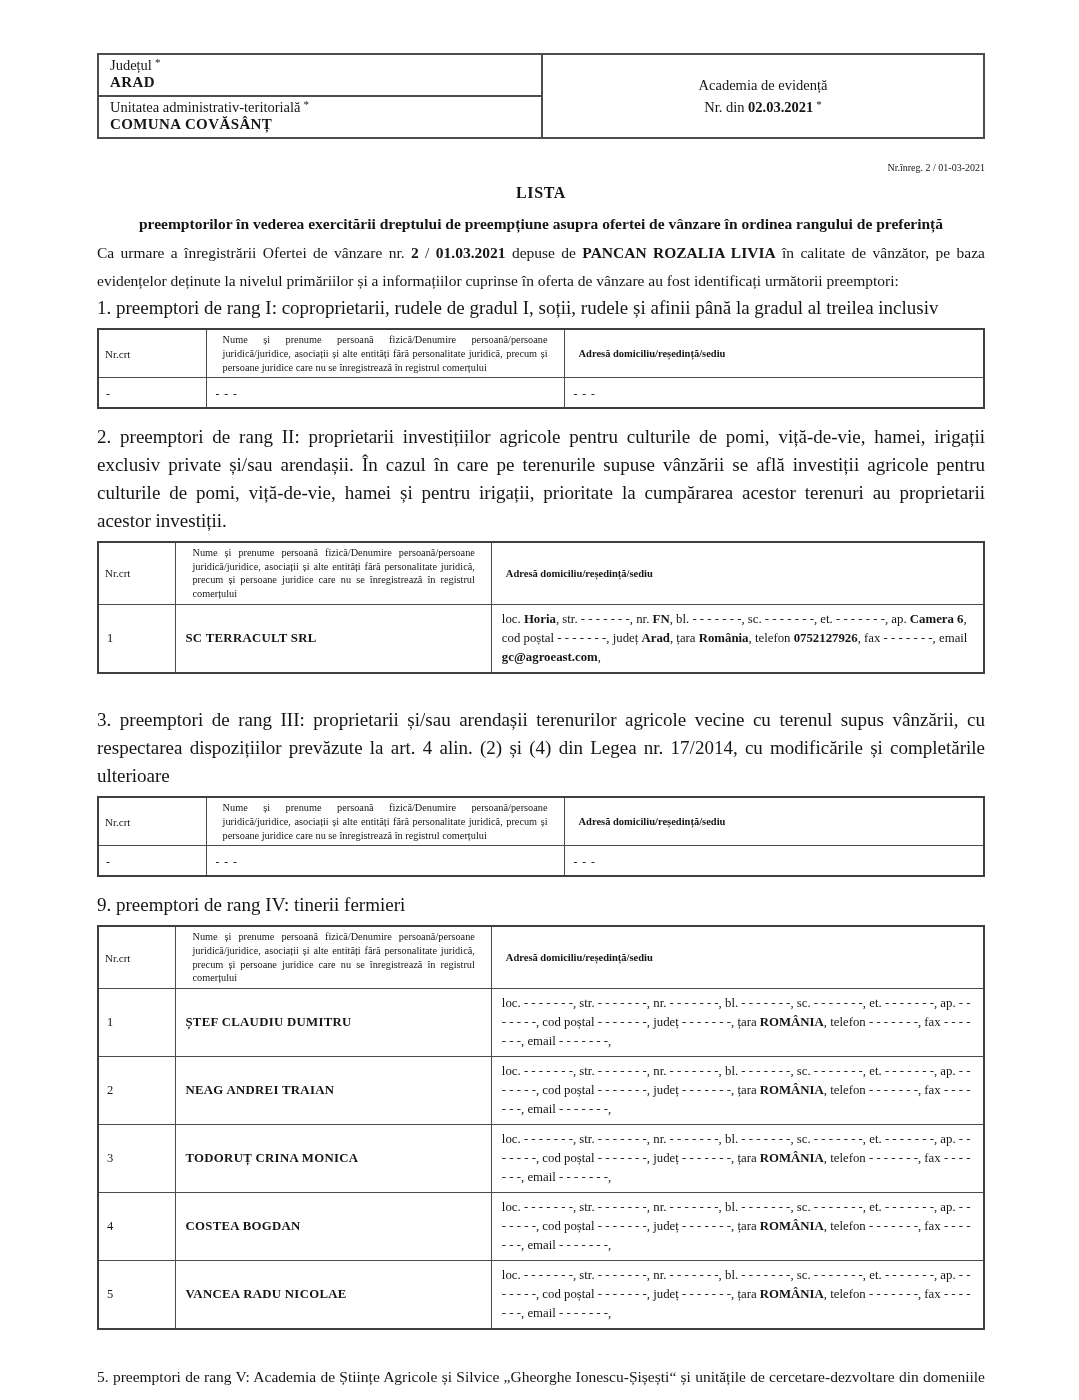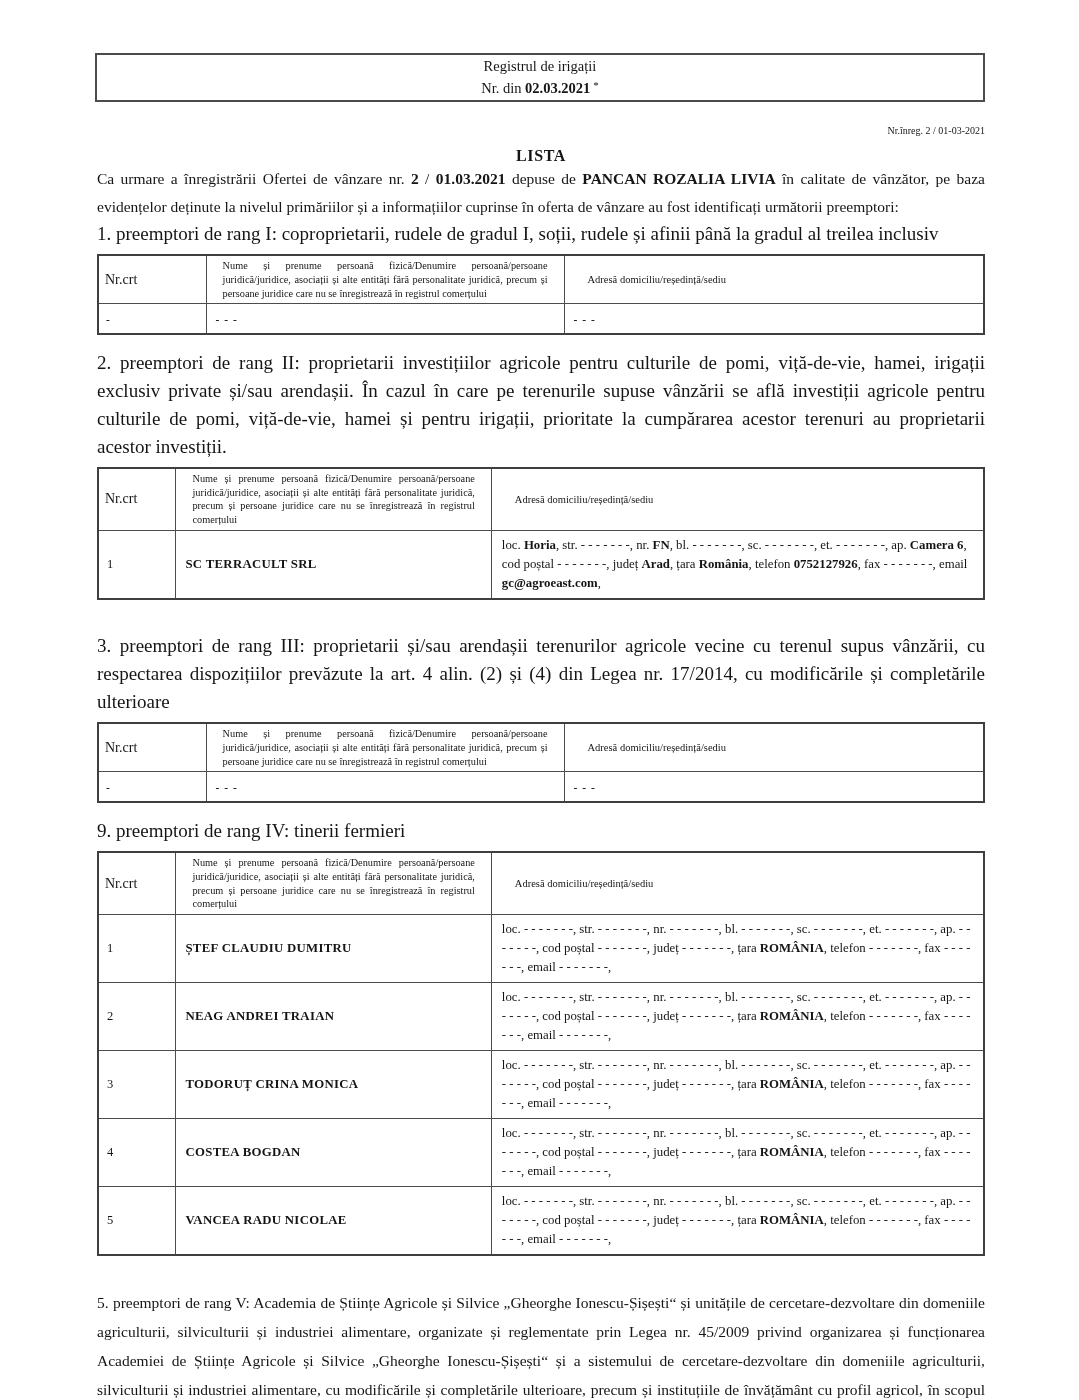--- a/index.html
+++ b/index.html
@@ -31,48 +31,59 @@
   
   .para{text-align:justify;font-size:15.5px;line-height:27.5px;}
   .intro{}
   .section-line{text-align:justify;font-size:19px;line-height:28px;}
   .mt-m{margin-top:14px;}
   .mt-l{margin-top:32px;}
 
   
   table.tbl{width:100%;border-collapse:collapse;margin-top:6px;border:2px solid #3f3f3f;}
   table.tbl td{border:1px solid #4c4c4c;vertical-align:middle;box-sizing:border-box;}
-  .th-nr{font-size:14px;padding:1px 6px;}
+  .th-nr{font-size:11px;padding:1px 6px;}
   .th-name{font-size:10.3px;line-height:13.8px;text-align:justify;padding:3px 16px;}
-  .th-addr{font-size:10.5px;padding:3px 23px;}
+  .th-addr{font-size:10.5px;padding:3px 14px;font-weight:bold;}
   .td-dash-nr{font-size:11.5px;padding:4px 7px;height:30px;}
   .td-dash{font-size:11.5px;padding:4px 9px;letter-spacing:1px;}
   .td-nr{font-size:12.5px;padding:4px 8px;}
   .td-name{font-weight:bold;font-size:12.8px;letter-spacing:.3px;padding:4px 9px;}
   .td-addr{font-size:12.8px;line-height:19px;padding:5px 9px 5px 10px;}
   
   .w13-nr{width:12.2%;} .w13-name{width:40.4%;}
   
   .w24-nr{width:8.8%;} .w24-name{width:35.6%;}
 </style>
 </head>
 <body>
 
 <div class="sheet">
   <div class="content">
 
     <div class="hdr">
+      <div class="hdr-left">
+        <div class="hdr-cell">
+          <div class="hdr-label"><span>Județul</span><span class="hdr-star">*</span></div>
+          <div class="hdr-value">ARAD</div>
+        </div>
+        <div class="hdr-cell second">
+          <div class="hdr-label"><span>Unitatea administrativ-teritorială</span><span class="hdr-star">*</span></div>
+          <div class="hdr-value">COMUNA COVĂSÂNȚ</div>
+        </div>
+      </div>
       <div class="hdr-right">
-        <div>Registrul de irigații</div>
+        <div>Academia de evidență</div>
         <div><span>Nr. din </span><b>02.03.2021</b><span class="hdr-star">*</span></div>
       </div>
     </div>
 
     <div class="reg-line">Nr.înreg. 2 / 01-03-2021</div>
     <div class="doc-title">LISTA</div>
+    <div class="doc-subtitle">preemptorilor în vederea exercitării dreptului de preempțiune asupra ofertei de vânzare în ordinea rangului de preferință</div>
 
     <div class="para intro"><span>Ca urmare a înregistrării Ofertei de vânzare nr. </span><span style="font-weight: bold;">2</span><span> / </span><span style="font-weight: bold;">01.03.2021</span><span> depuse de </span><span style="font-weight: bold;">PANCAN ROZALIA LIVIA</span><span> în calitate de vânzător, pe baza evidențelor deținute la nivelul primăriilor și a informațiilor cuprinse în oferta de vânzare au fost identificați următorii preemptori:</span></div>
 
     <div class="section-line">1. preemptori de rang I: coproprietarii, rudele de gradul I, soții, rudele și afinii până la gradul al treilea inclusiv</div>
     <table class="tbl">
       <tbody>
         <tr>
           <td class="th-nr w13-nr">Nr.crt</td>
           <td class="th-name w13-name">Nume și prenume persoană fizică/Denumire persoană/persoane juridică/juridice, asociații și alte entități fără personalitate juridică, precum și persoane juridice care nu se înregistrează în registrul comerțului</td>
           <td class="th-addr">Adresă domiciliu/reședință/sediu</td>

